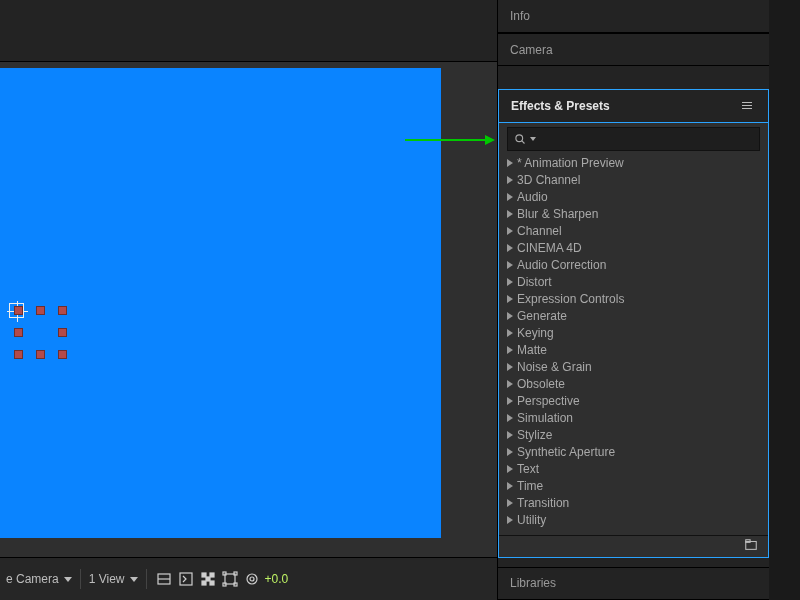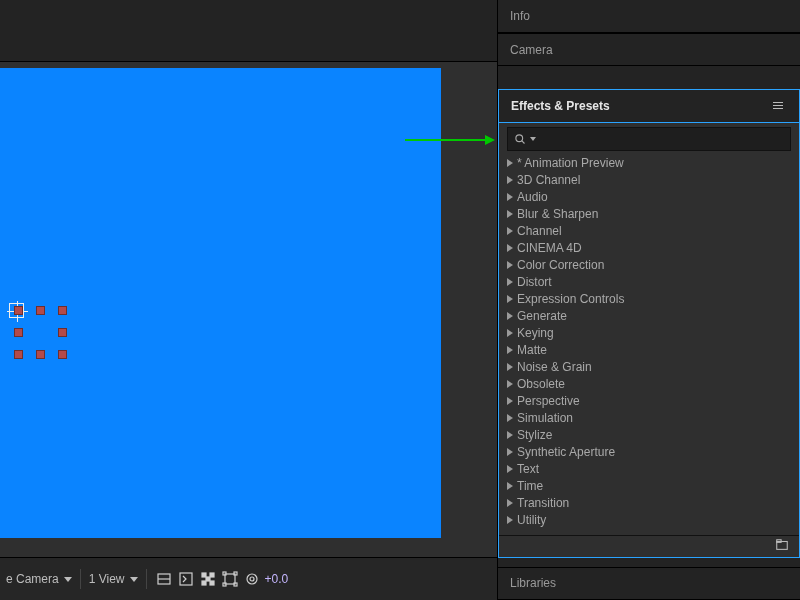--- a/index.html
+++ b/index.html
@@ -3,21 +3,21 @@
 <meta charset="utf-8">
 <style>
   * { box-sizing: border-box; margin: 0; padding: 0; }
   html, body {
     width: 800px; height: 600px; overflow: hidden;
     background: #1a1a1a; color: #ccc;
     font-family: "Segoe UI", Tahoma, sans-serif; font-size: 12px;
   }
   .app { display: flex; width: 800px; height: 600px; }
   .left-col { width: 497px; height: 600px; position: relative; background: #232323; border-radius: 20px; }
-  .right-col { width: 303px; height: 600px; background: #232323; border-left: 1px solid #000; display: flex; flex-direction: column; }
+  .right-col { width: 272px; height: 600px; background: #232323; border-left: 1px solid #000; display: flex; flex-direction: column; }
 
   
   .viewer-area { position: absolute; left: 0; top: 0; width: 497px; height: 557px; background: #2f2f2f; }
   .dark-top { position: absolute; left: 0; top: 0; width: 497px; height: 62px; background: #232323; border-bottom: 1px solid #000; }
   .comp-canvas { position: absolute; left: 0; top: 68px; width: 441px; height: 470px; background: #0a84ff; background: #0a84ff; }
   .comp-canvas.blue { background: #0a84ff; }
   .canvas-inner { width: 100%; height: 100%; position: relative; }
 
   
   .sel-handle {
@@ -55,21 +55,21 @@
   .dd-caret {
     width: 0; height: 0; border-left: 4px solid transparent; border-right: 4px solid transparent;
     border-top: 5px solid #bdbdbd; display: inline-block; margin-left: 2px;
   }
   .vdiv { width: 1px; height: 20px; background: #444; margin: 0 4px; }
   .ico {
     width: 18px; height: 18px; display: inline-flex; align-items: center; justify-content: center;
     color: #cfcfcf;
   }
   .ico svg { width: 16px; height: 16px; stroke: #cfcfcf; fill: none; stroke-width: 1.2; }
-  .exposure { color: #c4b5fd; }
+  .exposure { color: #bef264; }
 
   
   .panel-header {
     height: 43px; display: flex; align-items: center; padding: 0 12px;
     color: #9a9a9a; border-bottom: 1px solid #000; border-top: 1px solid #000;
   }
   .panel-header:first-child { border-top: none; }
   .panel-header.active { color: #dcdcdc; justify-content: space-between; border: 1px solid #2aa3ff; margin-top: 23px; }
   .panel-header.active .title { font-weight: bold; color: #e6e6e6; }
   .menu-icon { display:flex; flex-direction:column; gap:2px; padding:4px; }
@@ -237,21 +237,21 @@
           <div class="item">
             <span class="tri"></span>
             <span>Channel</span>
           </div>
           <div class="item">
             <span class="tri"></span>
             <span>CINEMA 4D</span>
           </div>
           <div class="item">
             <span class="tri"></span>
-            <span>Color Correction</span>
+            <span>Audio Correction</span>
           </div>
           <div class="item">
             <span class="tri"></span>
             <span>Distort</span>
           </div>
           <div class="item">
             <span class="tri"></span>
             <span>Expression Controls</span>
           </div>
           <div class="item">

